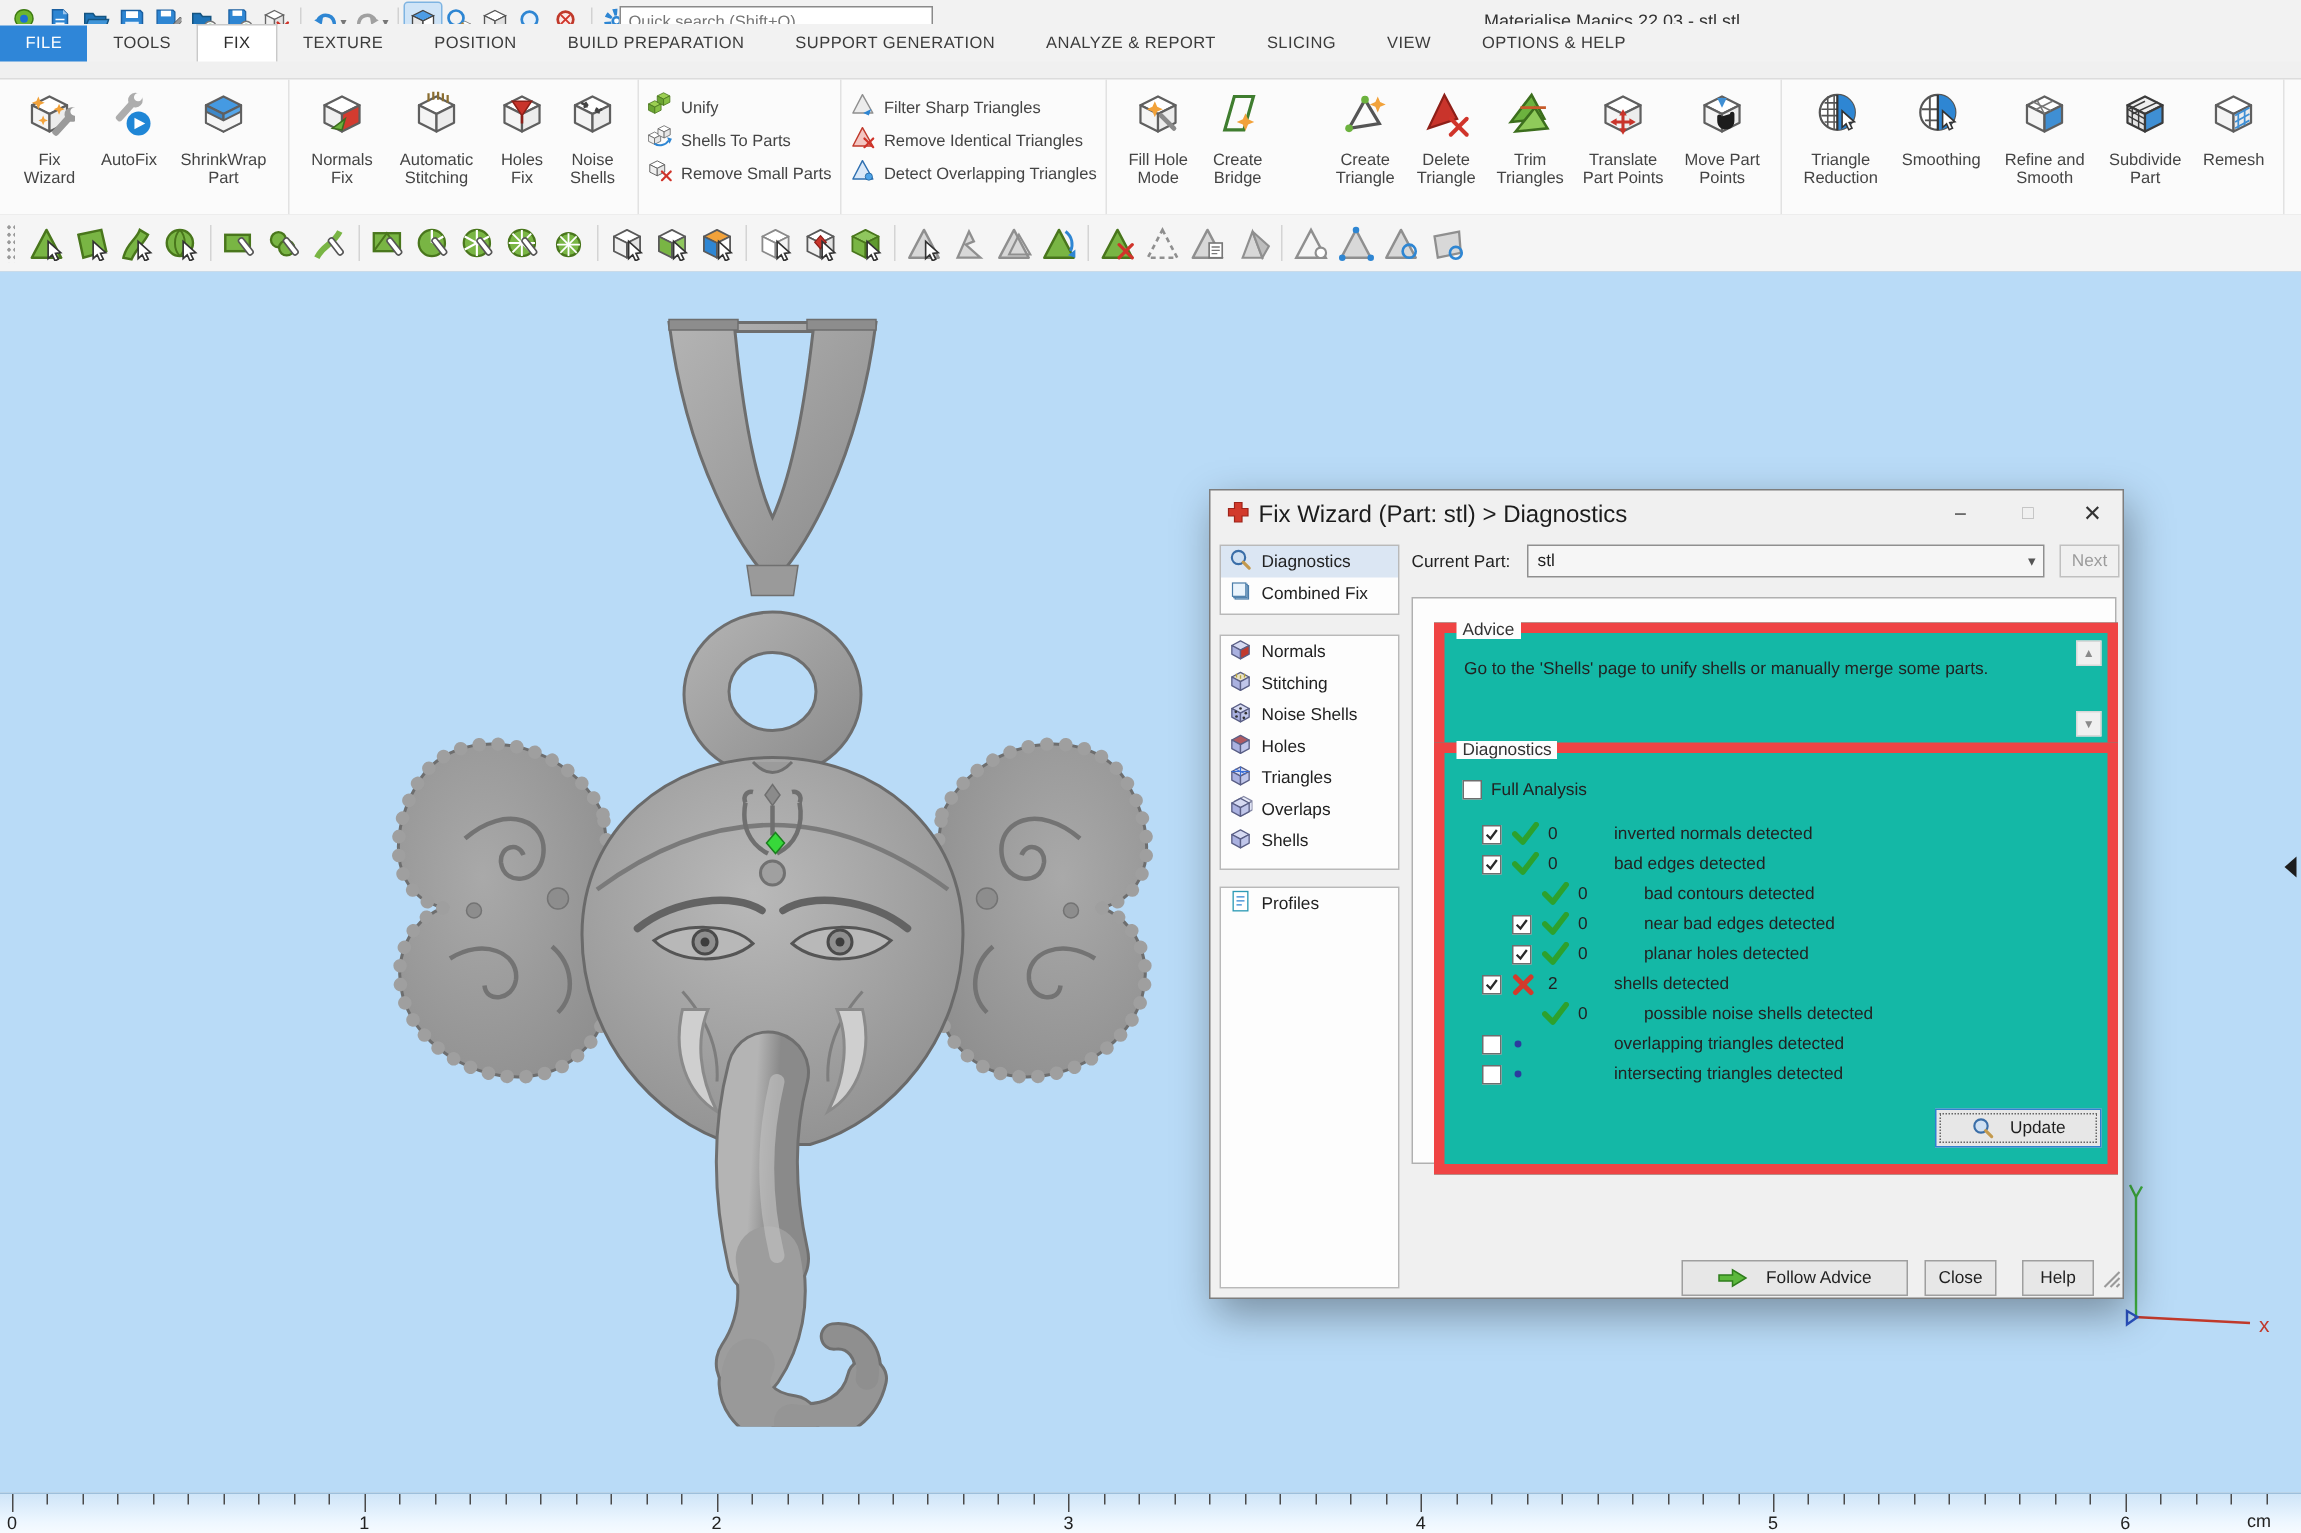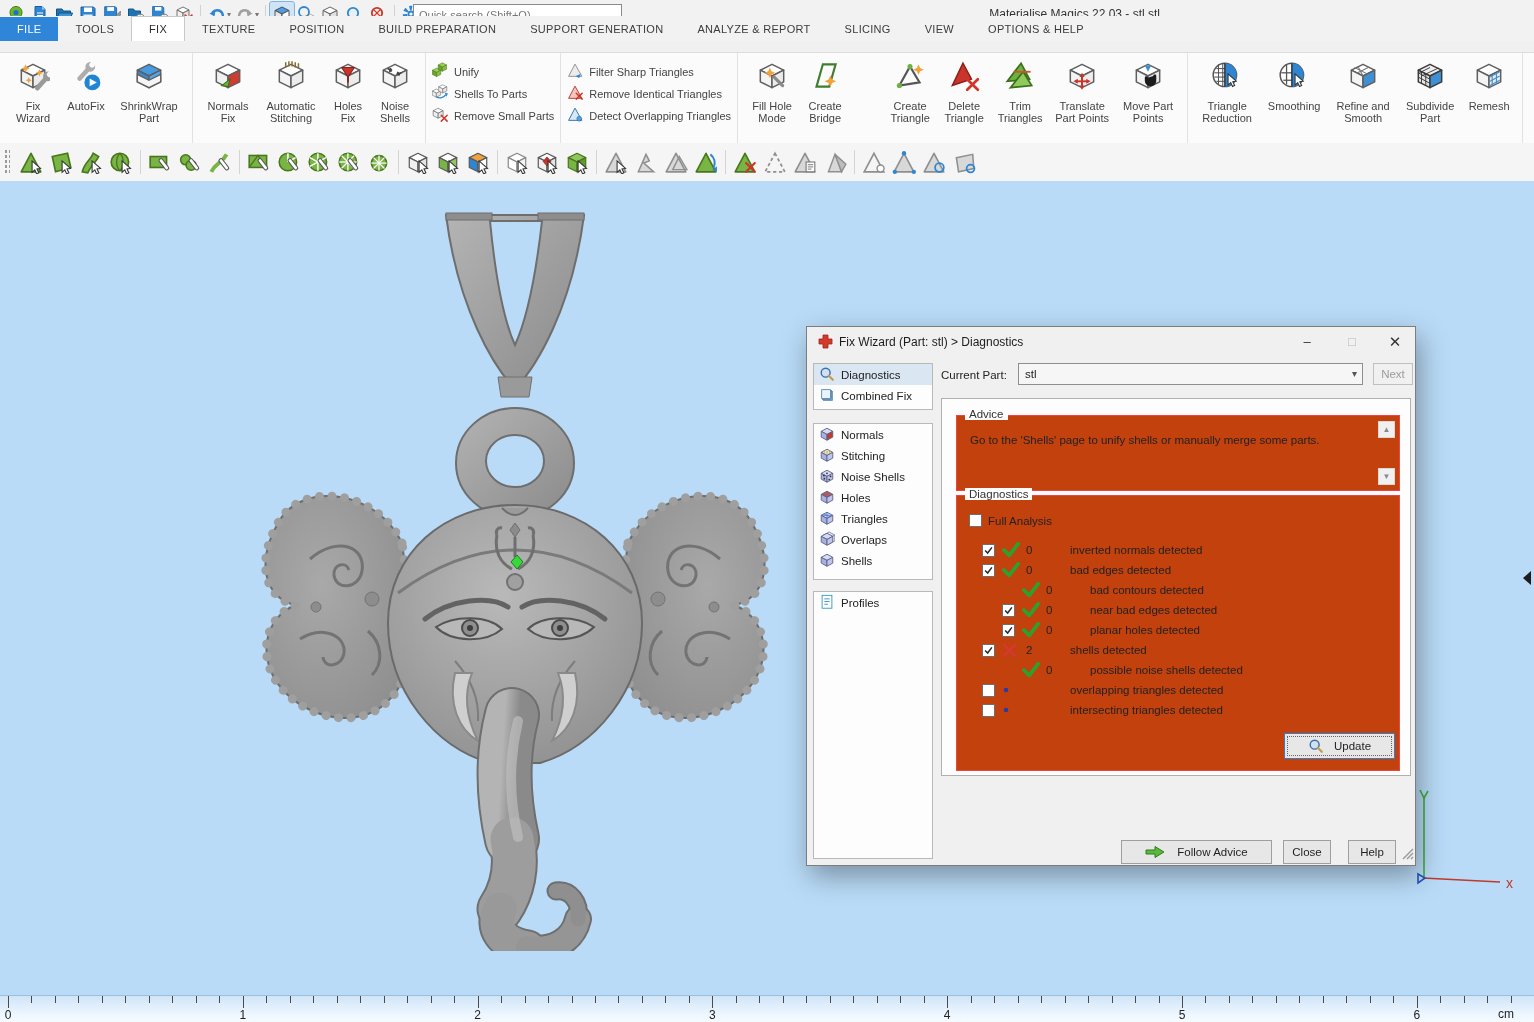--- a/index.html
+++ b/index.html
@@ -53,38 +53,38 @@
   .ruler{position:absolute;left:0;top:995px;width:1534px;height:27px;
          background:linear-gradient(#cfe5f8,#eef7ff 70%,#f7fbff);border-top:1px solid #9dbfdb;}
   .tick{position:absolute;top:0;width:1px;background:#4a4a4a;}
   .tick-label{position:absolute;top:12px;width:14px;text-align:center;font-size:12px;color:#222;}
   .ruler-unit{position:absolute;left:1498px;top:11px;font-size:12px;color:#222;}
 
   
   .dialog{position:absolute;left:806px;top:326px;width:610px;height:540px;background:#f0f0f0;
           border:1px solid #7d7d7d;box-shadow:4px 10px 26px rgba(0,0,0,.35);box-sizing:border-box;}
   .dlg-titlebar{position:absolute;left:0;top:0;width:100%;height:30px;}
-  .dlg-title{position:absolute;left:32px;top:8px;font-size:12px;color:#1c1c1c;}
+  .dlg-title{position:absolute;left:32px;top:8px;font-size:16px;color:#1c1c1c;}
   .dlg-ico{position:absolute;left:11px;top:7px;}
   .dlg-winbtn{position:absolute;top:0;width:40px;height:29px;display:flex;align-items:center;justify-content:center;
               font-size:13px;color:#333;}
   .dlg-winbtn.dis{color:#b9b9b9;}
   .sidebox{position:absolute;left:6px;background:#fdfdfd;border:1px solid #b9b9b9;box-sizing:border-box;}
   .siderow{display:flex;align-items:center;height:21px;padding-left:5px;font-size:11.5px;color:#222;}
   .siderow.selected{background:#dbe6f3;}
   .siderow .lbl{margin-left:6px;}
   .cp-label{position:absolute;left:134px;top:42px;font-size:11.5px;color:#222;}
   .combo{position:absolute;left:211px;top:36px;width:345px;height:22px;background:#f6f6f6;border:1px solid #8f8f8f;
          box-sizing:border-box;font-size:11.5px;color:#222;display:flex;align-items:center;padding-left:6px;}
   .combo .chev{position:absolute;right:5px;top:4px;color:#555;font-size:10px;}
   .btn{background:#e7e7e7;border:1px solid #9f9f9f;box-sizing:border-box;font-size:11.5px;color:#1f1f1f;
        display:flex;align-items:center;justify-content:center;font-family:"Liberation Sans",sans-serif;}
   .btn-next{position:absolute;left:566px;top:36px;width:40px;height:22px;background:#f0f0f0;border-color:#c0c0c0;color:#9c9c9c;}
   .mainpanel{position:absolute;left:134px;top:71px;width:470px;height:378px;background:#fdfdfd;border:1px solid #b0b0b0;box-sizing:border-box;}
-  .groupbox{position:absolute;border:1px solid #ef4444;background:#c2410c;text-decoration:underline;}
+  .groupbox{position:absolute;border:7px solid #ef4444;background:#14b8a6;text-decoration:underline;}
   .groupbox .legend{position:absolute;top:-8px;left:8px;background:#fdfdfd;padding:0 4px;font-size:11.5px;color:#333;}
   .advice-text{position:absolute;left:13px;top:18px;width:400px;font-size:11.5px;color:#222;}
   .scrollarrow{position:absolute;right:4px;width:15px;height:15px;background:#f0f0f0;border:1px solid #d8d8d8;
                display:flex;align-items:center;justify-content:center;font-size:8px;color:#8a8a8a;}
   .fa-row{position:absolute;left:12px;top:18px;display:flex;align-items:center;font-size:11.5px;color:#222;}
   .cb{width:13px;height:13px;background:#fff;border:1px solid #6e6e6e;box-sizing:border-box;display:inline-flex;
       align-items:center;justify-content:center;}
   .drows{position:absolute;left:0;top:44px;width:100%;}
   .drow{display:flex;align-items:center;height:20px;font-size:11.5px;color:#222;}
   .dslot-cb{width:20px;display:flex;align-items:center;}

